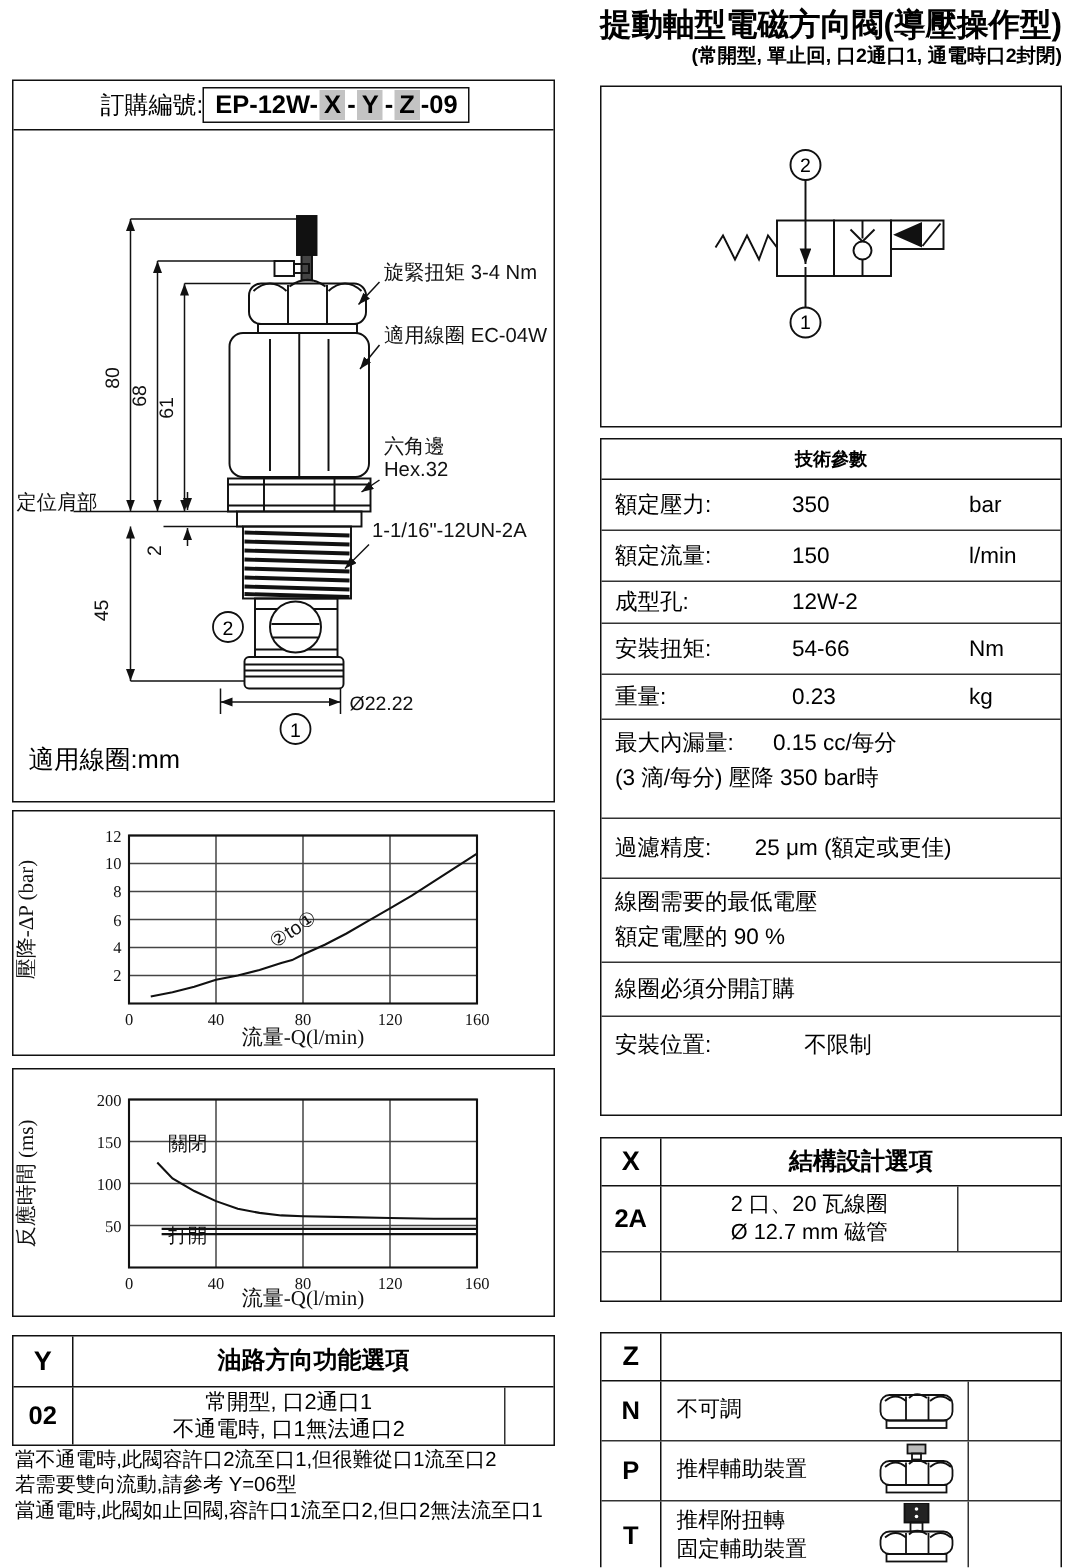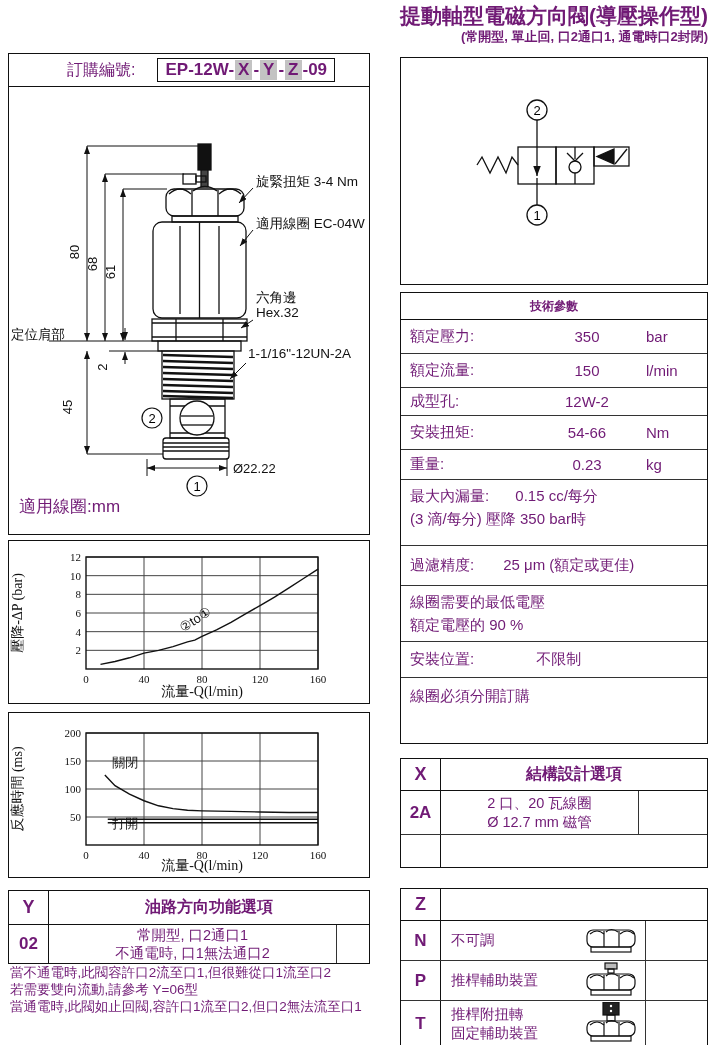--- a/index.html
+++ b/index.html
@@ -1,35 +1,35 @@
 <!DOCTYPE html>
 <html><head>
 <meta charset="utf-8">
 <style>
   html,body{margin:0;padding:0;background:#fff;}
   .page{position:relative;width:711px;height:1045px;background:#fff;overflow:hidden;
-        font-family:"Liberation Sans","DejaVu Sans",sans-serif;color:#701a75;}
+        font-family:"Liberation Sans","DejaVu Sans",sans-serif;color:#000000;}
   .box{position:absolute;border:1.5px solid #111;background:#fff;box-sizing:border-box;}
   .title{position:absolute;top:2px;right:3px;font-size:21px;font-weight:bold;white-space:nowrap;}
   .subtitle{position:absolute;top:28px;right:3px;font-size:13px;font-weight:bold;white-space:nowrap;}
   
   .order-row{height:33px;border-bottom:1.5px solid #111;display:flex;align-items:center;box-sizing:border-box;}
   .order-label{font-size:16px;margin-left:58px;}
-  .pn{margin-left:22px;border:1.6px solid #111;padding:1px 7px;font-size:17px;font-weight:bold;
+  .pn{border:1.6px solid #111;padding:1px 7px;font-size:17px;font-weight:bold;
       display:inline-flex;align-items:center;line-height:1.15;}
   .optbox{background:#c3c3c3;padding:0 3px;margin:0 1px;display:inline-block;}
   .unit-note{position:absolute;left:10px;bottom:16px;font-size:17px;}
   
   .tech{display:flex;flex-direction:column;}
   .t-head{height:26px;display:flex;align-items:center;justify-content:center;
           font-weight:bold;font-size:12px;border-bottom:1.5px solid #111;}
   .t-row{border-bottom:1px solid #333;display:flex;align-items:center;padding:0 9px;font-size:15px;box-sizing:border-box;}
   .t-row:last-child{border-bottom:none;}
   .t-label{flex:0 0 118px;}
-  .t-val{flex:1;text-align:center;}
+  .t-val{flex:1;text-align:left;}
   .t-unit{flex:0 0 52px;text-align:left;}
   .t-block{display:block;padding:4px 9px;}
   .t-line{line-height:1.55;}
   
   .opt-table{position:absolute;border:1.5px solid #111;box-sizing:border-box;background:#fff;}
   .opt-head{display:grid;grid-template-columns:40px 1fr;border-bottom:1.5px solid #111;box-sizing:border-box;}
   .opt-head .code{border-right:1.5px solid #111;display:flex;align-items:center;justify-content:center;
                   font-weight:bold;font-size:18px;}
   .opt-head .htitle{display:flex;align-items:center;justify-content:center;font-weight:bold;font-size:16px;}
   .opt-row{display:grid;border-bottom:1px solid #333;box-sizing:border-box;}
@@ -317,25 +317,25 @@
     </div>
     <div class="t-row" style="height:40px;">
       <span>過濾精度:</span>
       <span style="margin-left:29px;">25 μm (額定或更佳)</span>
     </div>
     <div class="t-row t-block" style="height:56px;">
       <div class="t-line">線圈需要的最低電壓</div>
       <div class="t-line">額定電壓的 90 %</div>
     </div>
     <div class="t-row" style="height:36px;">
+      <span>線圈必須分開訂購</span>
+    </div>
+    <div class="t-row" style="height:36px;">
       <span>安裝位置:</span>
       <span style="margin-left:62px;">不限制</span>
-    </div>
-    <div class="t-row" style="height:36px;">
-      <span>線圈必須分開訂購</span>
     </div>
   </div>
 
   <div class="opt-table" style="left:400px;top:758px;width:308px;">
     <div class="opt-head" style="height:32px;">
       <div class="code">X</div>
       <div class="htitle">結構設計選項</div>
     </div>
     <div class="opt-row" style="grid-template-columns:40px 1fr 68px;height:44px;">
       <div class="code">2A</div>

